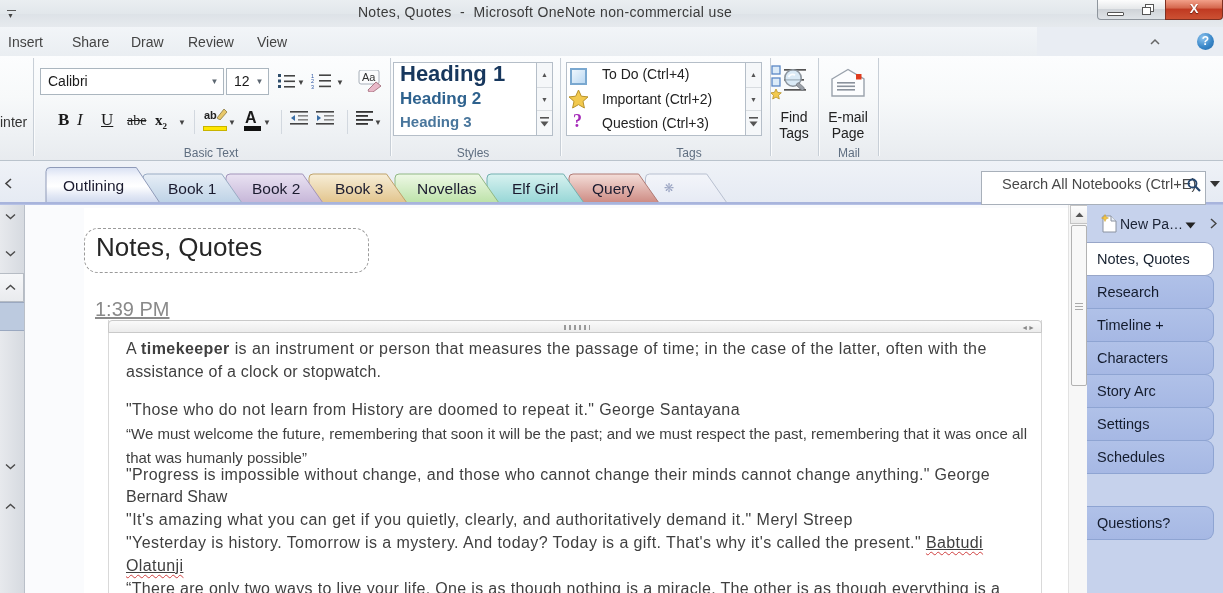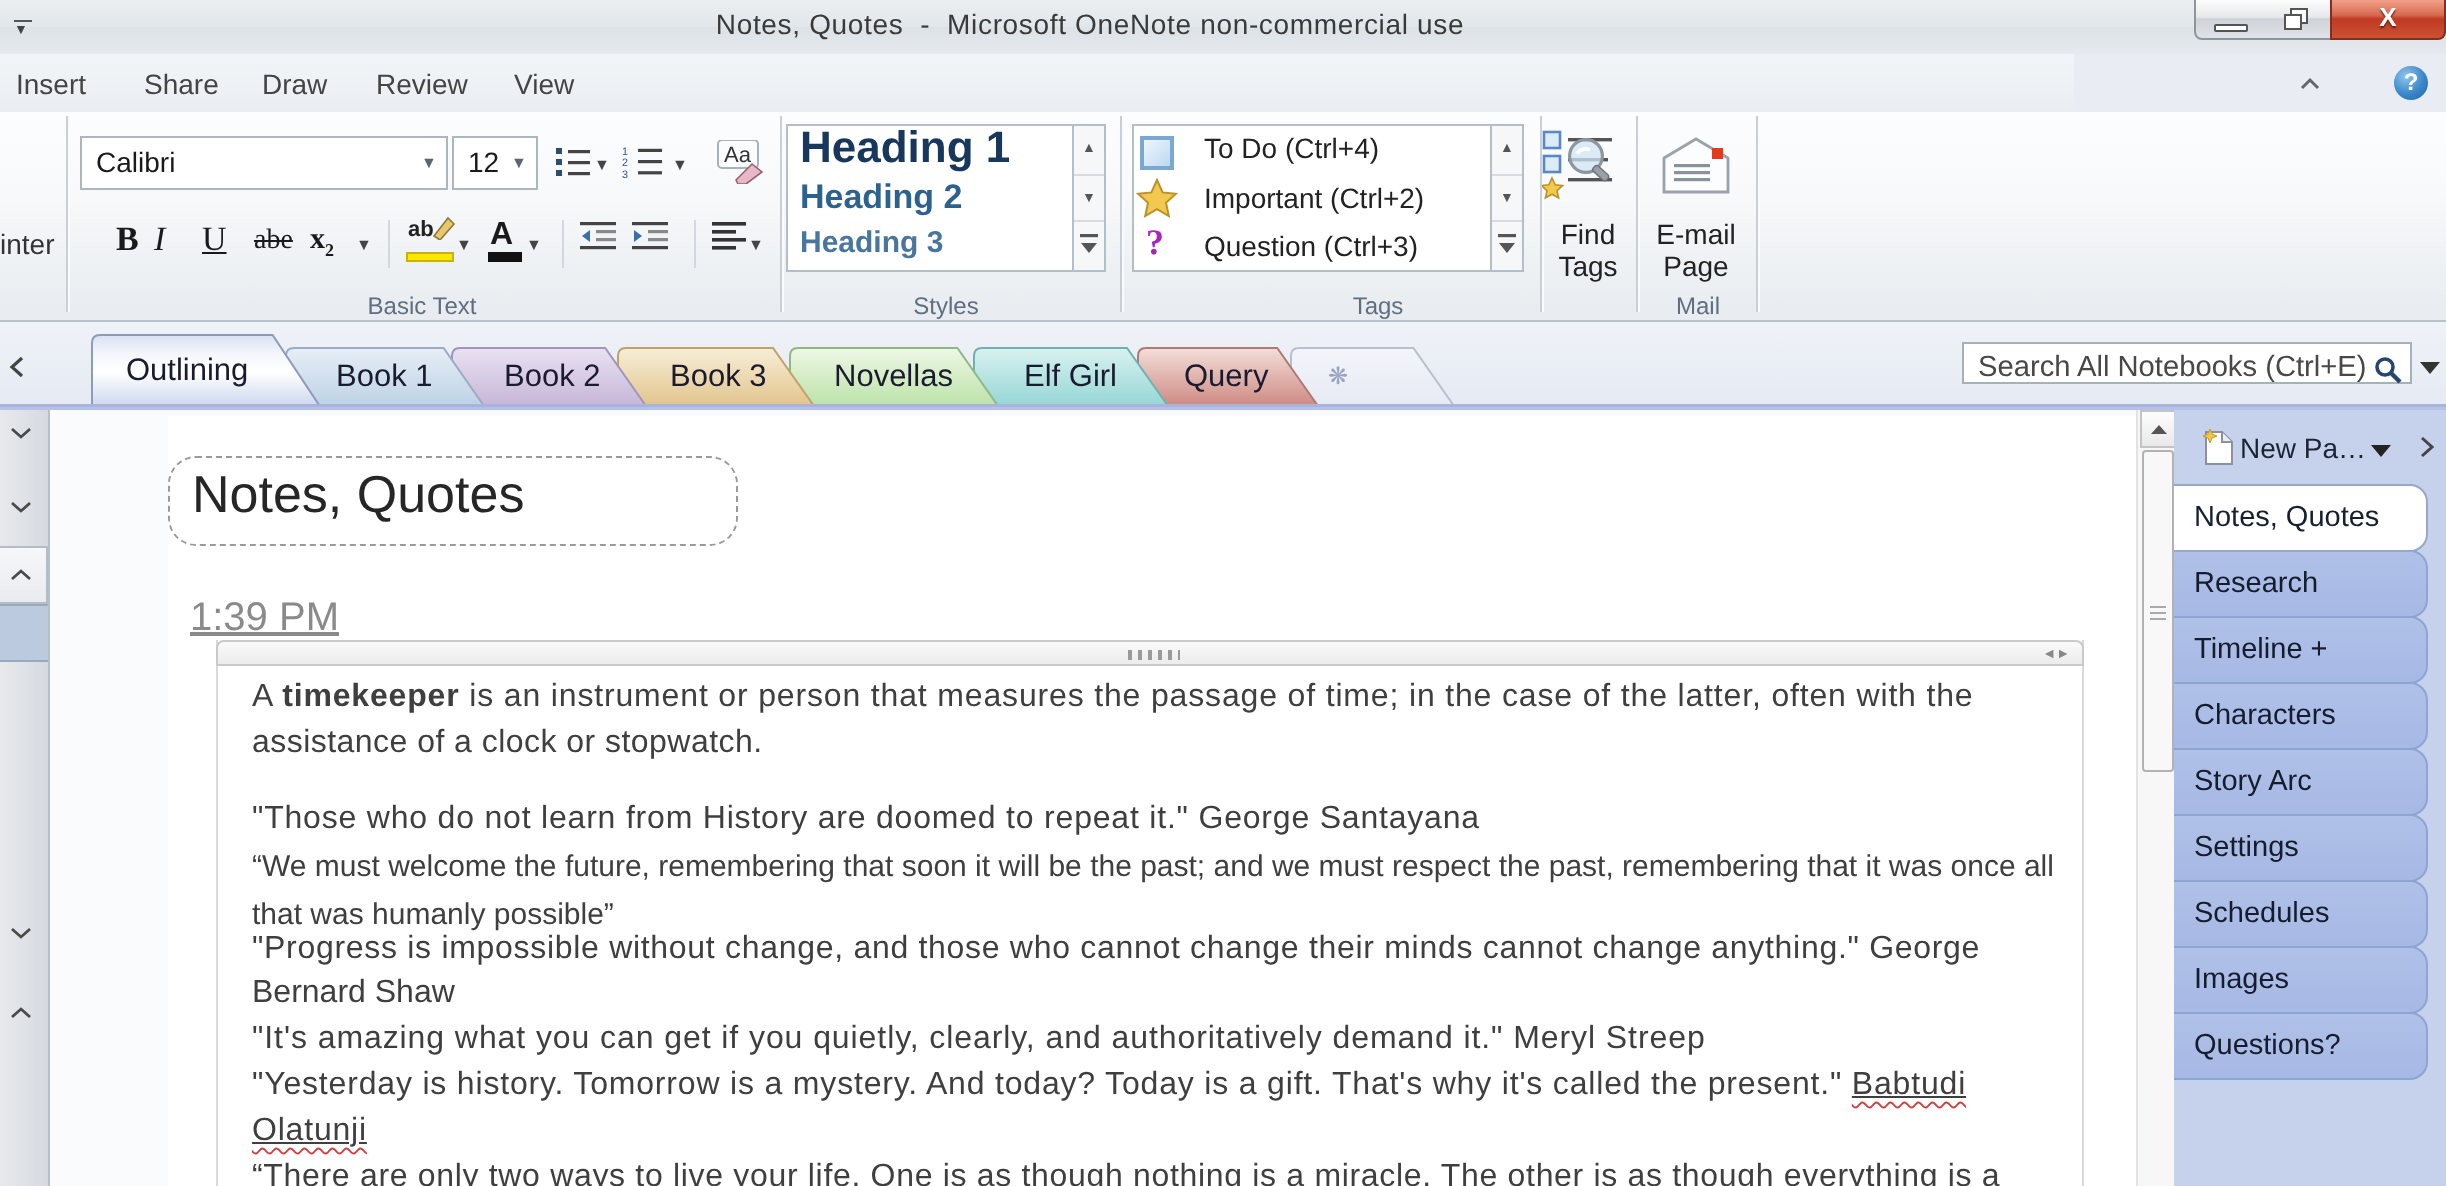--- a/index.html
+++ b/index.html
@@ -47,22 +47,22 @@
   .arrcol { position:absolute; top:6px; height:74px; width:16px; border:1px solid #b5bec8; border-left:none; background:#f5f7f9; }
   .arrcol div { height:24px; text-align:center; font-size:7px; color:#555; line-height:24px; }
   .arrcol div:nth-child(2) { border-top:1px solid #d8dce0; border-bottom:1px solid #d8dce0; }
 
   
   #band { left:0; top:161px; width:1223px; height:44px;
      background:linear-gradient(#eff2f7,#e5eaf3); }
   #bandline { left:0; top:202px; width:1223px; height:4px; background:linear-gradient(#a8b4dc 0 40%, #b6c1e5 40% 100%); }
   .stab { position:absolute; font-size:15.5px; color:#1b1b2f; }
 
-  #search { left:981px; top:171px; width:225px; height:21px; background:#fff; border:1px solid #a8b0ba;
-     font-size:14.6px; color:#484848; line-height:24px; padding-left:7px; }
+  #search { left:981px; top:171px; width:225px; height:34px; background:#fff; border:1px solid #a8b0ba;
+     font-size:14.6px; color:#484848; line-height:24px; padding-left:20px; }
 
   
   #content { left:0; top:205px; width:1223px; height:388px; background:#fafbfd; }
   #navstrip { left:0; top:0; width:25px; height:388px; background:linear-gradient(90deg,#e7e9ed,#d6dae0);
       border-right:1px solid #b9bfc8; }
   #page { left:84px; top:3px; width:984px; height:385px; background:#fff; }
   #vscroll { left:1068px; top:0px; width:19px; height:388px; background:#f7f7f7; border-left:1px solid #e2e2e2;}
 
   #ptitlebox { left:0px; top:20px; width:285px; height:45px; border:1px dashed #9a9a9a; border-radius:14px; }
   #ptitle { left:12px; top:24px; font-size:26px; color:#262626; }
@@ -394,15 +394,14 @@
       <path d="M1 1 L6 5.5 L1 10" stroke="#444" stroke-width="1.5" fill="none"></path>
     </svg>
 
   <div class="sbitem" style="top:37px;background:#fff;border-color:#98a6c8;z-index:2;color:#16202f;">Notes, Quotes</div>
   <div class="sbitem" style="top:103px;">Timeline +</div>
   <div class="sbitem" style="top:70px;">Research</div>
   <div class="sbitem" style="top:136px;">Characters</div>
   <div class="sbitem" style="top:169px;">Story Arc</div>
   <div class="sbitem" style="top:202px;">Settings</div>
   <div class="sbitem" style="top:235px;">Schedules</div>
-  <div class="sbitem" style="top:268px;">Images</div>
   <div class="sbitem" style="top:301px;">Questions?</div>
 </div>
 
 </body></html>

